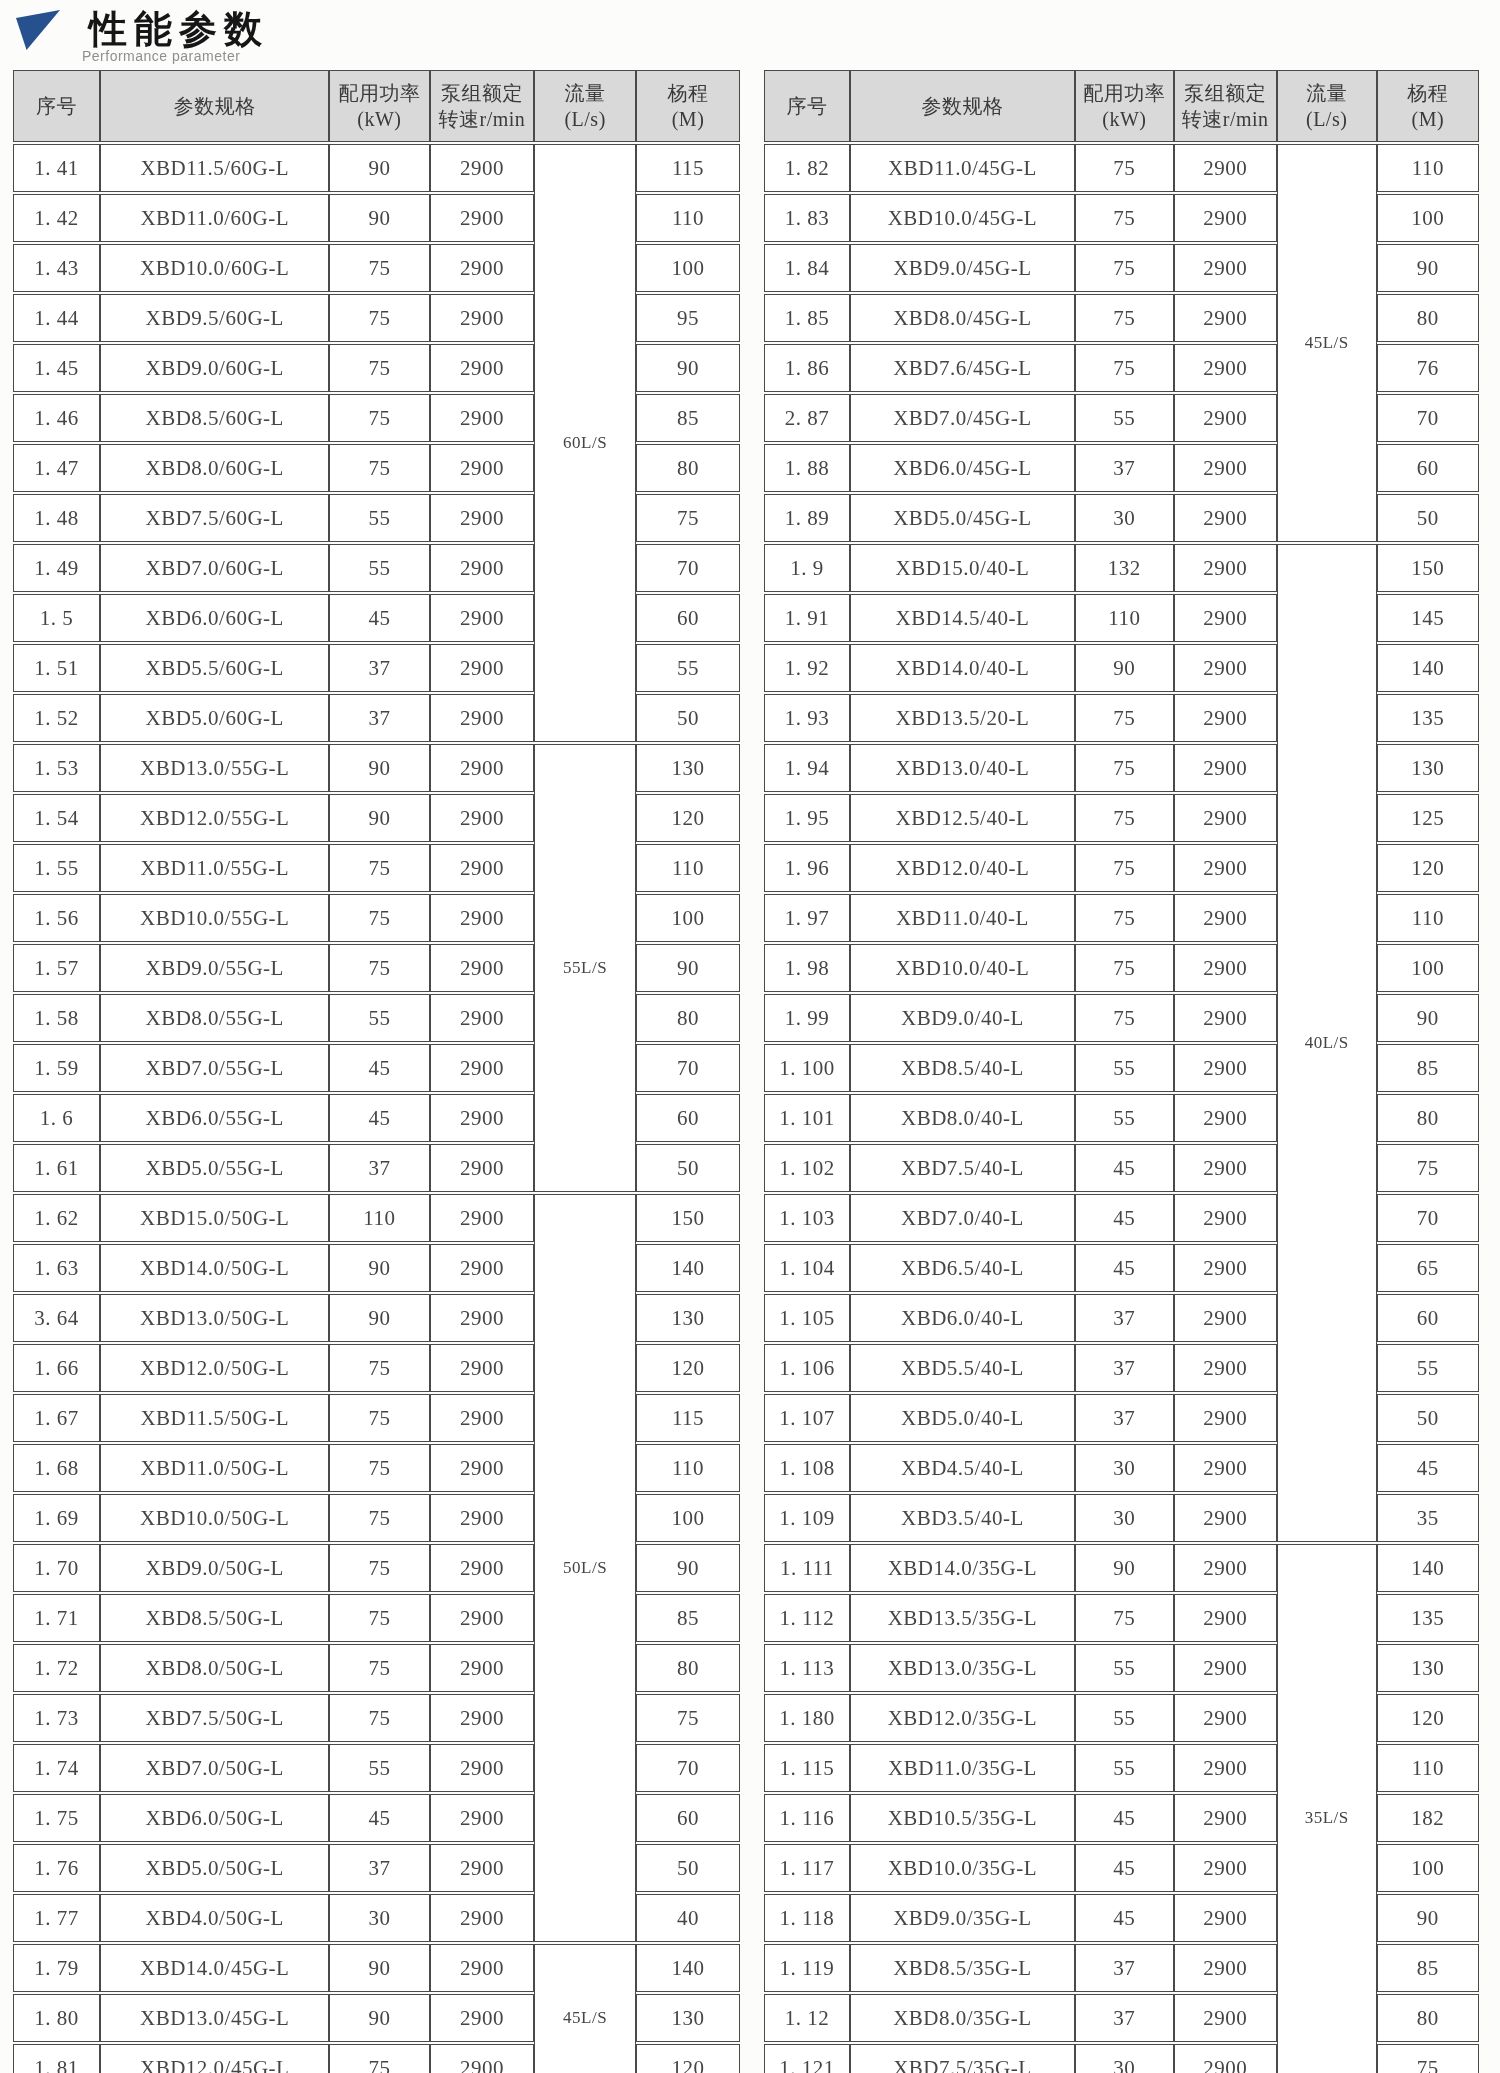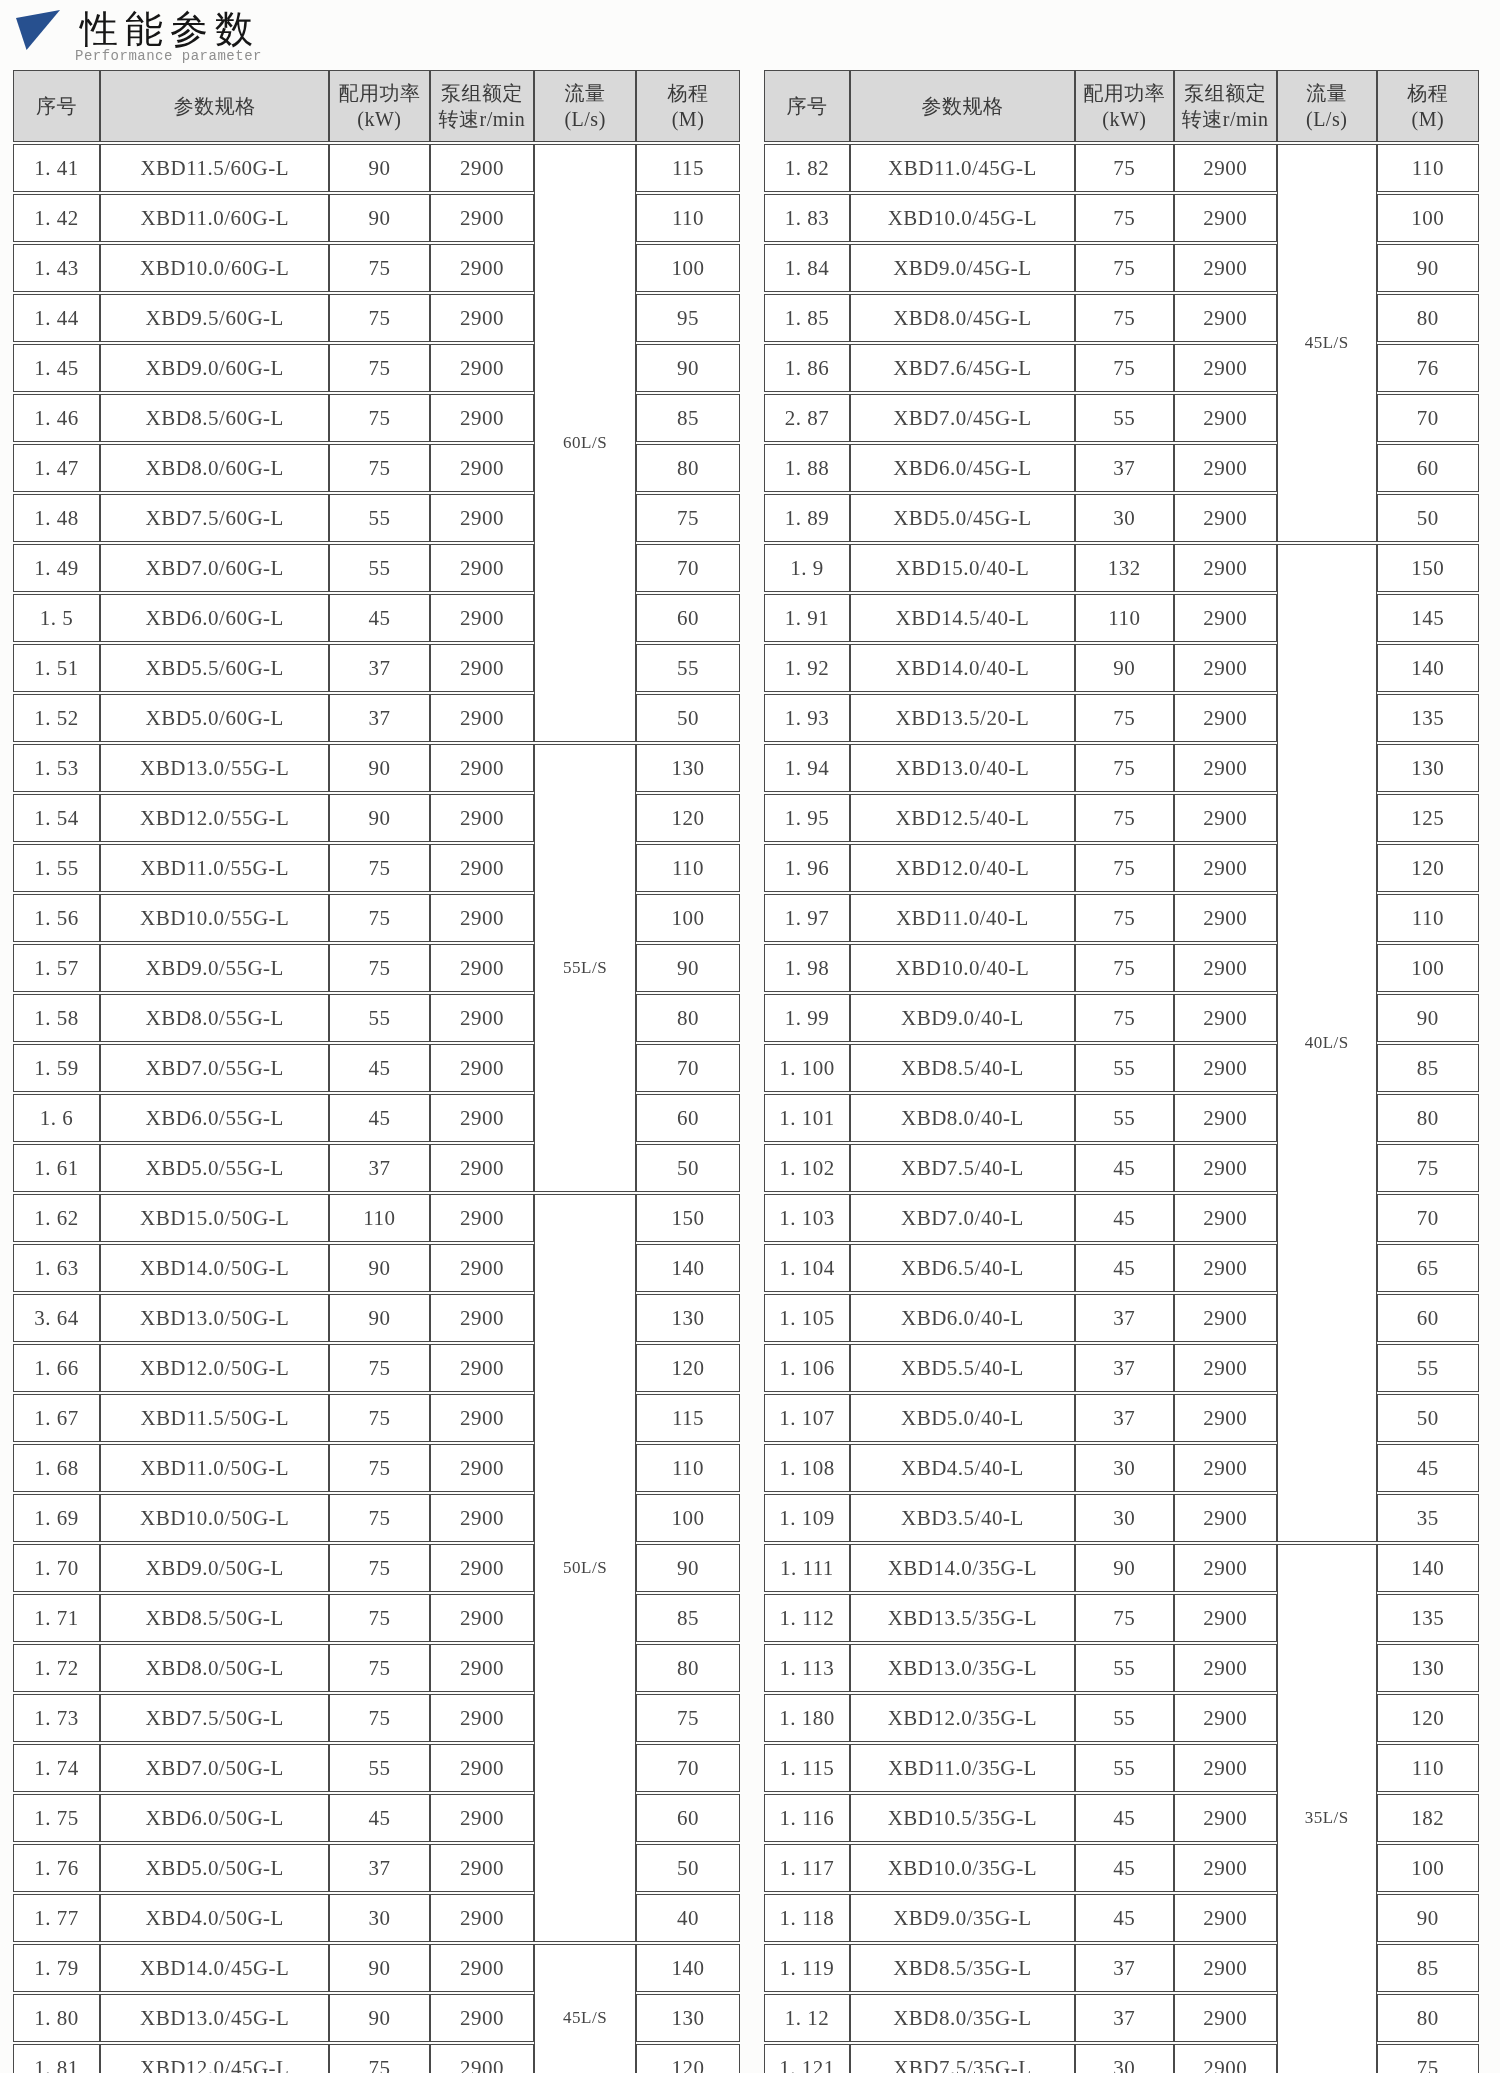--- a/index.html
+++ b/index.html
@@ -10,26 +10,26 @@
     color:#3f3f3f;
   }
   
   .title-block{position:absolute;top:4px;left:14px;height:60px;}
   .title-triangle{
     position:absolute;top:6px;left:2px;width:44px;height:40px;
     background:#27508f;
     clip-path:polygon(0 20%,100% 0,24% 100%);
   }
   .title-cn{
-    position:absolute;top:0px;left:66px;white-space:nowrap;
-    font-size:38px;font-weight:normal;color:#161616;letter-spacing:7px;
+    position:absolute;top:0px;left:75px;white-space:nowrap;
+    font-size:38px;font-weight:bold;color:#161616;letter-spacing:7px;
   }
   .title-en{
-    position:absolute;top:44px;left:61px;white-space:nowrap;
-    font-family:Liberation Mono, monospace;
+    position:absolute;top:44px;left:68px;white-space:nowrap;
+    font-family:Liberation Sans, sans-serif;
     font-size:14px;color:#8f8f8f;letter-spacing:0.5px;
   }
   
   table.param{
     position:absolute;top:68px;
     border-collapse:separate;border-spacing:0 2px;
     table-layout:fixed;
   }
   #table-left{left:13px;width:727px;}
   #table-right{left:764px;width:715px;}

